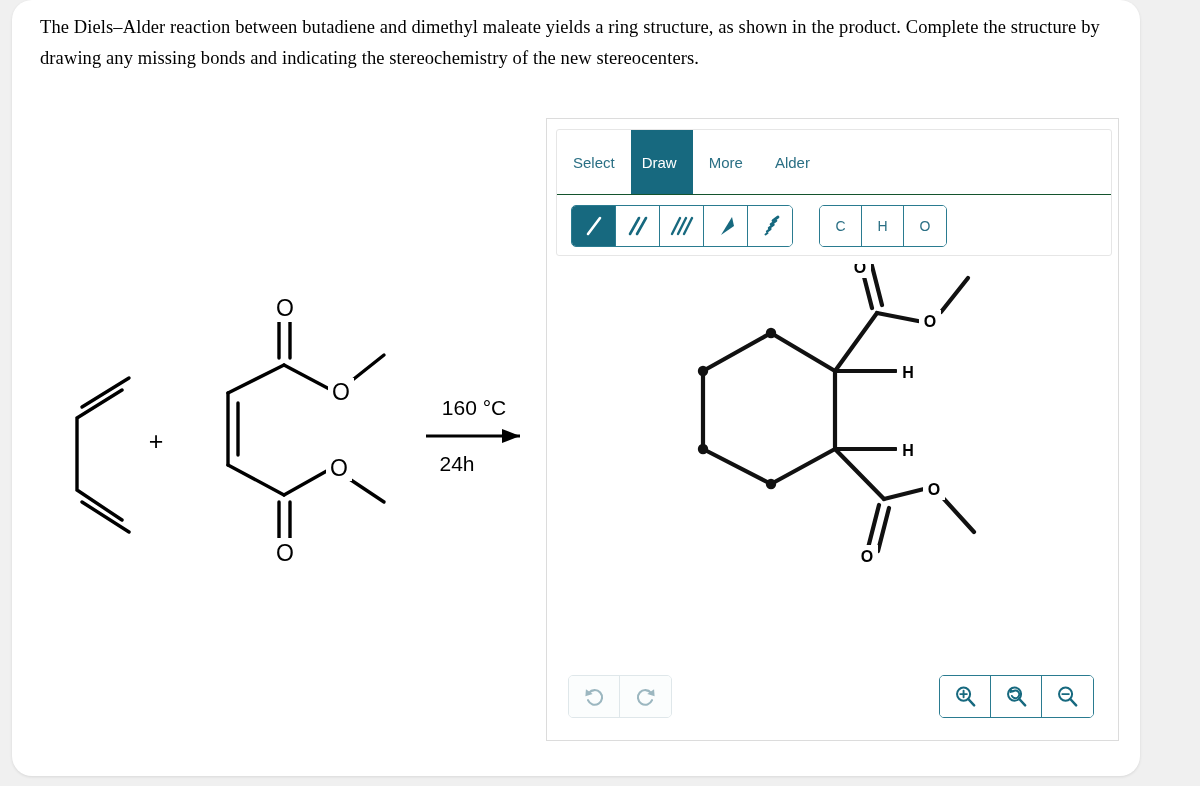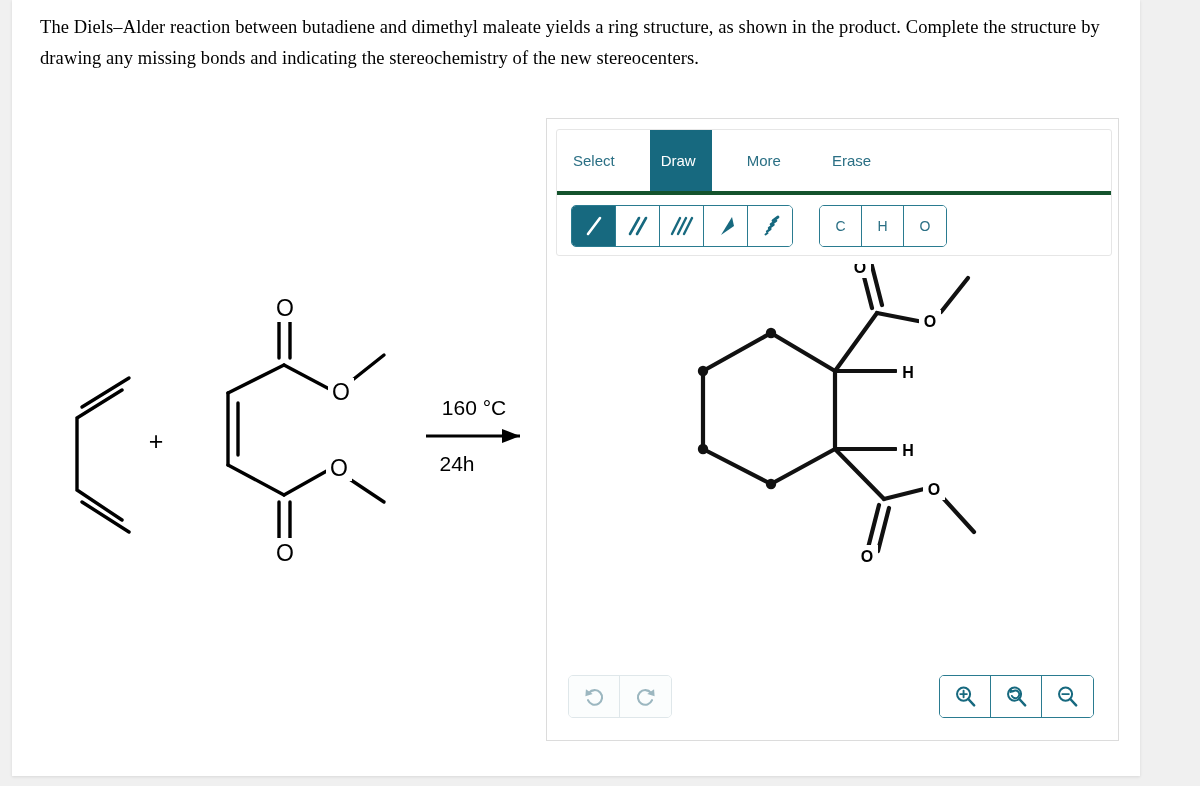--- a/index.html
+++ b/index.html
@@ -9,20 +9,21 @@
     background: #f0f0f0;
     font-family: "Liberation Sans", sans-serif;
     overflow: hidden;
   }
   .page-card {
     position: absolute;
     left: 12px; top: 0px;
     width: 1128px; height: 776px;
     background: #ffffff;
     box-shadow: 0 1px 3px rgba(0,0,0,0.10);
+    border-radius: 20px;
   }
 
   
   .prompt {
     position: absolute;
     left: 28px; top: 12px;
     width: 1076px;
     font-family: "Liberation Serif", serif;
     font-size: 18.5px;
     line-height: 31px;
@@ -46,22 +47,22 @@
     position: absolute;
     left: 9px; top: 10px;
     width: 556px; height: 127px;
     background: #fff;
     border: 1px solid #e6e6e6;
     border-radius: 3px;
   }
   .tab-row {
     position: absolute; left: 0; top: 0;
     width: 100%; height: 65px;
-    border-bottom: 4px solid #14532d;
-    display: flex; align-items: center; gap: 19px;
+    border-bottom: 1px solid #14532d;
+    display: flex; align-items: center;
   }
   .tab {
     display: flex; align-items: center; justify-content: center;
     height: 100%;
     padding: 0 16px;
     font-size: 15px;
     color: #2a6f84;
     cursor: pointer;
     background: transparent;
     border: none;
@@ -222,21 +223,21 @@
   </div>
 
   <div class="editor-panel">
 
     <div class="toolbar-box">
 
       <div class="tab-row">
         <button class="tab">Select</button>
         <button class="tab active">Draw</button>
         <button class="tab">More</button>
-        <button class="tab">Erase</button>
+        <button class="tab">Alder</button>
         <div class="tab-spacer"></div>
       </div>
 
       <div class="tool-row">
         <div class="bond-group">
           <button class="tool-btn active">
             <svg width="26" height="26" viewBox="0 0 26 26">
               <line x1="7" y1="21" x2="19" y2="5" stroke="#ffffff" stroke-width="2.6" stroke-linecap="round"></line>
             </svg>
           </button>

